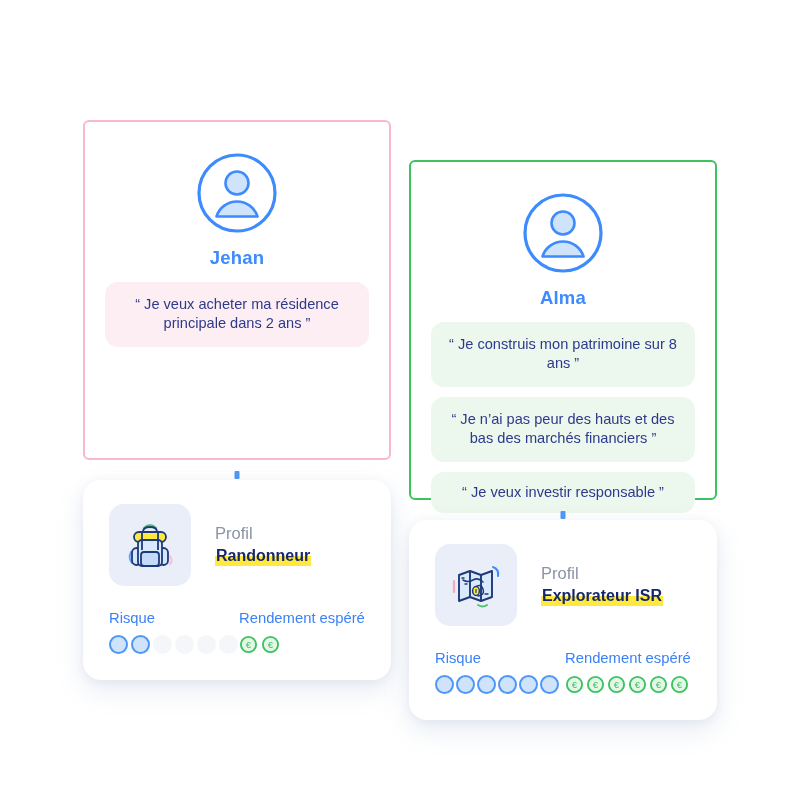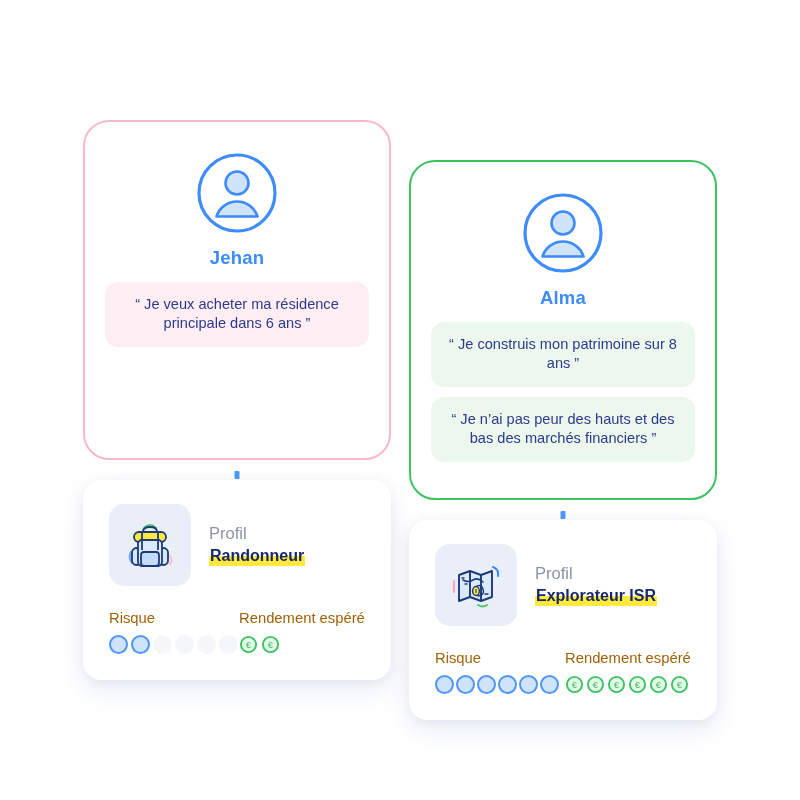--- a/index.html
+++ b/index.html
@@ -26,21 +26,21 @@
     width: 308px;
   }
   .column.left  { left: 83px; }
   .column.right { left: 409px; margin-top: 40px; }
 
   
   .persona-card {
     position: relative;
     width: 308px;
     height: 340px;
-    border-radius: 26px;
+    border-radius: 6px;
     background: #ffffff;
     border: 2.5px solid #f9b8cd;
     padding: 26px 20px 20px;
     display: flex;
     flex-direction: column;
     align-items: center;
   }
   .persona-card.green { border-color: #3cc35f; }
 
   .avatar {
@@ -112,21 +112,21 @@
     border-radius: 18px;
     background: #ffffff;
     box-shadow: 0 10px 26px rgba(123,146,190,0.18),
                 0 2px 8px rgba(123,146,190,0.10);
     padding: 24px 26px 20px;
   }
 
   .profile-head {
     display: flex;
     align-items: center;
-    gap: 18px;
+    gap: 24px;
   }
 
   .profile-icon-box {
     width: 82px;
     height: 82px;
     border-radius: 15px;
     background: #eaeef8;
     display: flex;
     align-items: center;
     justify-content: center;
@@ -169,21 +169,21 @@
   
   .metrics {
     margin-top: 24px;
     display: flex;
   }
   .metric { display: flex; flex-direction: column; }
   .metric.risk { width: 130px; }
 
   .metric-label {
     font-size: 14.8px;
-    color: #a16207;
+    color: #3b82f6;
     margin-bottom: 9px;
   }
 
   .dots { display: flex; gap: 3px; align-items: center; }
 
   .dot {
     width: 19px;
     height: 19px;
     border-radius: 50%;
     border: 2.4px solid #4f97f7;
@@ -215,21 +215,21 @@
 
       <svg class="avatar" viewBox="0 0 82 82">
         <circle cx="41" cy="41" r="38" fill="#ffffff" stroke="#3d8bfd" stroke-width="3.2"></circle>
         <circle cx="41" cy="31" r="11.5" fill="#cfe3fb" stroke="#3d8bfd" stroke-width="2.6"></circle>
         <path d="M20.5 64.5 A21.5 21.5 0 0 1 61.5 64.5 Z" fill="#cfe3fb" stroke="#3d8bfd" stroke-width="2.6" stroke-linejoin="round"></path>
       </svg>
 
       <div class="persona-name">Jehan</div>
 
       <div class="bubbles">
-        <div class="bubble">“ Je veux acheter ma résidence principale dans 6 ans ”</div>
+        <div class="bubble">“ Je veux acheter ma résidence principale dans 2 ans ”</div>
       </div>
     </div>
 
     <div class="connector">
       <i></i>
         <i></i>
     </div>
 
     <div class="profile-card">
 
@@ -293,20 +293,21 @@
         <circle cx="41" cy="41" r="38" fill="#ffffff" stroke="#3d8bfd" stroke-width="3.2"></circle>
         <circle cx="41" cy="31" r="11.5" fill="#cfe3fb" stroke="#3d8bfd" stroke-width="2.6"></circle>
         <path d="M20.5 64.5 A21.5 21.5 0 0 1 61.5 64.5 Z" fill="#cfe3fb" stroke="#3d8bfd" stroke-width="2.6" stroke-linejoin="round"></path>
       </svg>
 
       <div class="persona-name">Alma</div>
 
       <div class="bubbles">
         <div class="bubble green-bubble">“ Je construis mon patrimoine sur 8 ans ”</div>
         <div class="bubble green-bubble">“ Je n’ai pas peur des hauts et des bas des marchés financiers ”</div>
+        <div class="bubble green-bubble one-line">“ Je veux investir responsable ”</div>
       </div>
     </div>
 
     <div class="connector">
       <i></i>
         <i></i>
     </div>
 
     <div class="profile-card">
 

